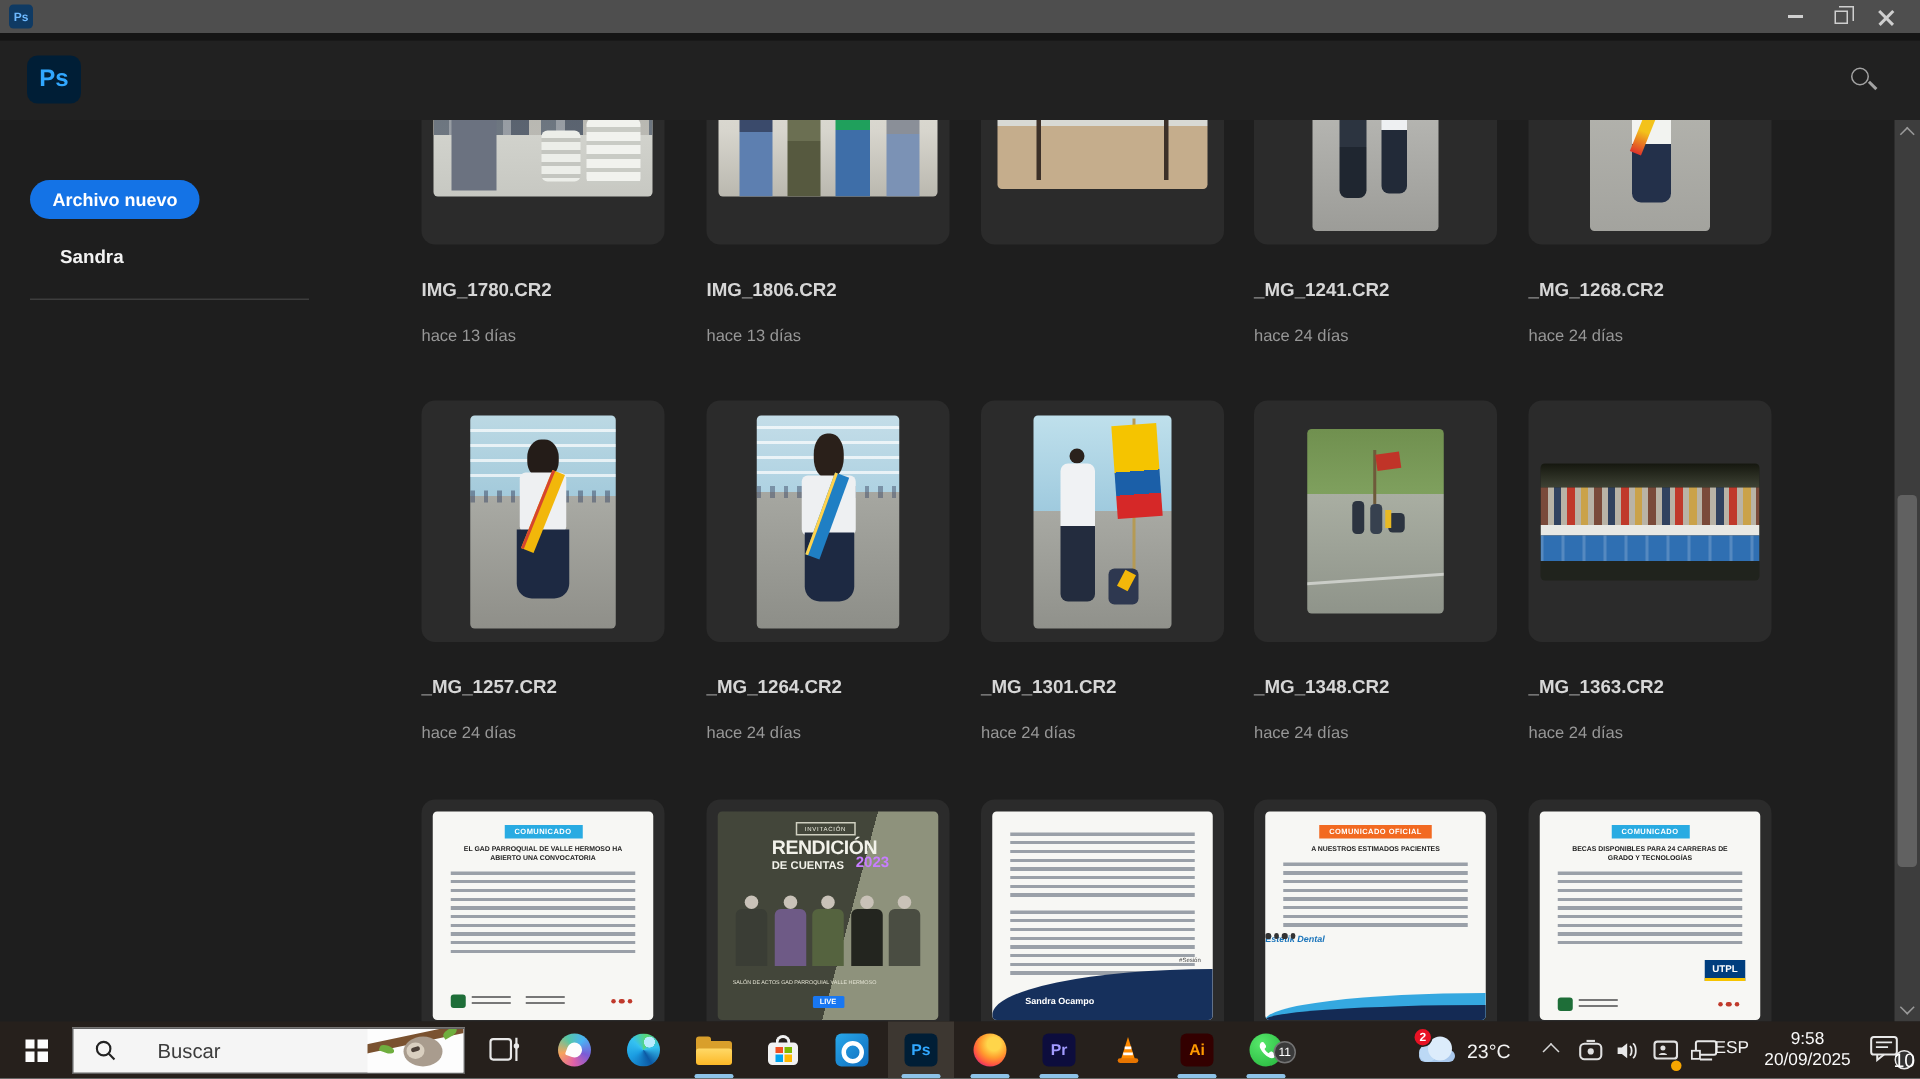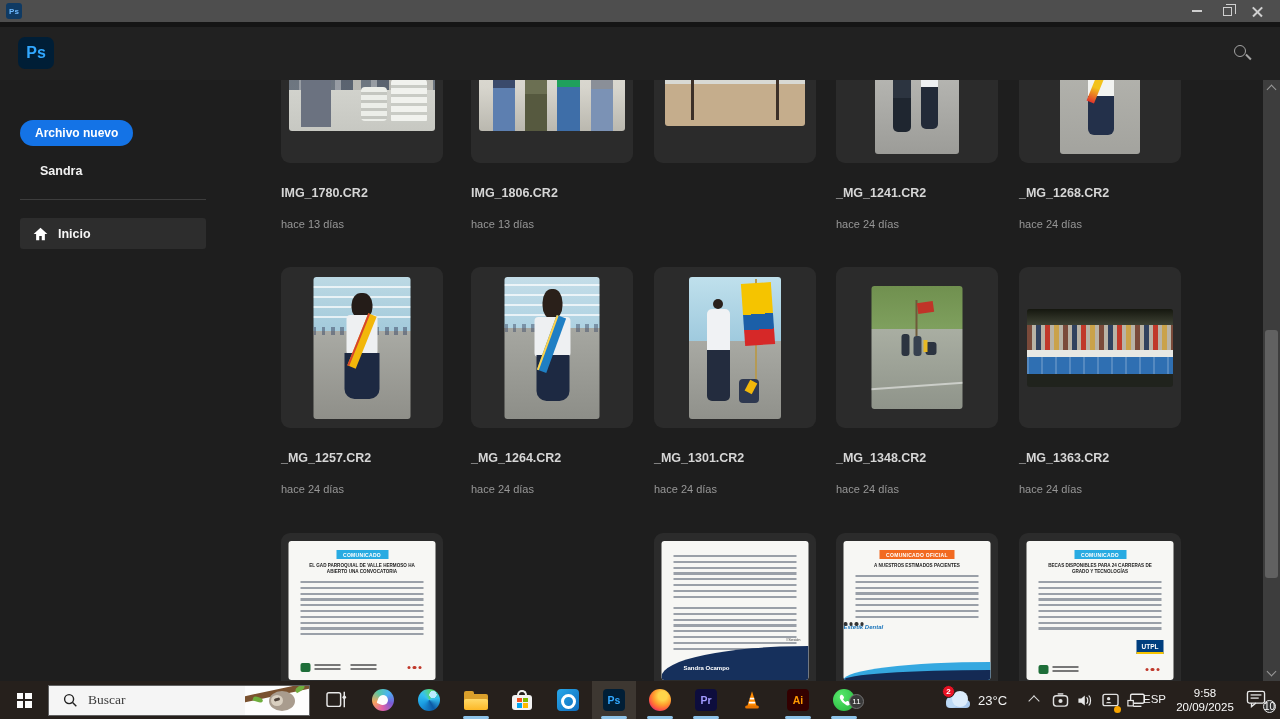--- a/index.html
+++ b/index.html
@@ -152,21 +152,21 @@
   .sb .dn{bottom:6px;transform:rotate(135deg)}
   .sb .thumb{position:absolute;left:2px;width:13px;top:250px;height:248px;background:#616161;border-radius:3px;cursor:grab}
 
   
   .taskbar{position:absolute;left:0;top:681px;width:1280px;height:38px;background:#26201c;z-index:50}
   .start{position:absolute;left:0;top:0;width:48px;height:38px;display:flex;align-items:center;justify-content:center;cursor:pointer}
   .winlogo{width:15px;height:15px;display:grid;grid-template-columns:1fr 1fr;grid-template-rows:1fr 1fr;gap:1.5px}
   .winlogo i{background:#fdfdfd}
   .tsearch{position:absolute;left:48px;top:3.5px;width:262px;height:31px;background:#f5f5f5;border:1px solid #616161;display:flex;align-items:center;overflow:hidden;cursor:text}
   .tsearch svg{margin-left:14px}
-  .tsearch input{border:none;outline:none;background:transparent;margin-left:10px;width:120px;font-size:13.5px;color:#222;font-family:Liberation Serif, serif}
+  .tsearch input{border:none;outline:none;background:transparent;margin-left:27px;width:120px;font-size:13.5px;color:#222;font-family:Liberation Sans, sans-serif}
   .tsearch input::placeholder{color:#3c3c3c;opacity:1}
   .sloth{margin-left:auto;position:relative;width:64px;height:31px;background:#fdfdfd;overflow:hidden}
   .sloth .branch{position:absolute;left:-4px;top:4px;width:76px;height:6px;border-radius:3px;background:#7a5230;transform:rotate(-12deg)}
   .sloth .leaf1,.sloth .leaf2{position:absolute;width:10px;height:5px;border-radius:50% 50% 50% 0;background:#6fae3e}
   .sloth .leaf1{right:4px;top:1px;transform:rotate(-30deg)}
   .sloth .leaf2{left:8px;top:12px;transform:rotate(20deg)}
   .sloth .body{position:absolute;right:14px;top:6px;width:26px;height:20px;border-radius:50%;background:#a99c8e}
   .sloth .face{position:absolute;right:26px;top:10px;width:12px;height:11px;border-radius:50%;background:#d9cfc0}
   .sloth .eye{position:absolute;right:29px;top:13px;width:6px;height:3px;border-radius:2px;background:#4c4038;transform:rotate(-15deg)}
   .ticon{position:absolute;top:7px;width:24px;height:24px;display:flex;align-items:center;justify-content:center;cursor:pointer}
@@ -201,21 +201,21 @@
   .cloud .c1{position:absolute;left:1px;bottom:1px;width:12px;height:12px;border-radius:50%;background:#bcd9f5}
   .cloud .c2{position:absolute;left:7px;bottom:2px;width:16px;height:16px;border-radius:50%;background:#dcecfb}
   .cloud .c3{position:absolute;left:1px;bottom:1px;width:24px;height:8px;border-radius:4px;background:#a9c8ec}
   .wbadge{position:absolute;left:-3px;top:-6px;width:13px;height:13px;border-radius:50%;background:#e81224;border:1px solid #26201c;color:#fff;font-size:8px;font-weight:bold;display:flex;align-items:center;justify-content:center}
   .temp{color:#f2f2f2;font-size:13px}
   .chev{position:absolute;left:1030px;top:16px;width:8px;height:8px;border-top:1.8px solid #d8d8d8;border-right:1.8px solid #d8d8d8;transform:rotate(-45deg);cursor:pointer}
   .trico{position:absolute;top:12px;cursor:pointer}
   .esp{position:absolute;left:1143px;top:12px;color:#f0f0f0;font-size:11.5px;cursor:pointer}
   .clock{position:absolute;left:1172px;top:5px;width:66px;text-align:center;color:#fafafa;font-size:11.5px;line-height:14px;cursor:pointer}
   .notif{position:absolute;left:1246px;top:9px;width:26px;height:20px;cursor:pointer}
-  .nbadge{position:absolute;right:-4px;bottom:-3px;width:13px;height:13px;border-radius:50%;background:#333;border:1px solid #e8e8e8;color:#fff;font-size:10px;display:flex;align-items:center;justify-content:center}
+  .nbadge{position:absolute;right:-4px;bottom:-3px;width:13px;height:13px;border-radius:50%;background:#333;border:1px solid #e8e8e8;color:#fff;font-size:13px;display:flex;align-items:center;justify-content:center}
   .odot{position:absolute;right:-2px;bottom:-1px;width:7px;height:7px;border-radius:50%;background:#f7a500}
 </style>
 </head>
 <body>
 
 <div class="screen">
 
   <div class="menubar">
     <div class="ps-mini">Ps</div>
     <div class="wbtns">
@@ -369,20 +369,37 @@
           <div class="lgreen" style="left:12px;bottom:8px"></div>
           <div class="ltext" style="left:26px;bottom:8px"></div>
           <div class="ltext" style="left:62px;bottom:8px"></div>
           <div class="dotrow" style="right:14px;bottom:11px">
               <i></i>
               <i></i>
               <i></i>
             </div>
         </div>
       </div>
+      <div class="card cL1 rT2">
+        <div class="th pst p2">
+          <div class="inv">INVITACIÓN</div>
+          <div class="big">RENDICIÓN</div>
+          <div class="sub">DE CUENTAS</div>
+          <div class="yr">2023</div>
+          <div class="people">
+              <b class="m1"></b>
+              <b class="m2"></b>
+              <b class="m3"></b>
+              <b class="m4"></b>
+              <b class="m5"></b>
+            </div>
+          <div class="venue">SALÓN DE ACTOS GAD PARROQUIAL VALLE HERMOSO</div>
+          <div class="live">LIVE</div>
+        </div>
+      </div>
       <div class="card cL2 rT2">
         <div class="th pst">
           <div class="tlines h44" style="margin-top:14px"></div>
           <div class="tlines h44" style="margin-top:8px"></div>
           <div class="p3tag">#Sesión</div>
           <div class="p3w"></div>
           <div class="p3sig">Sandra Ocampo</div>
         </div>
       </div>
       <div class="card cL3 rT2">
@@ -426,26 +443,20 @@
     <div class="hsearch">
       <div class="lens"></div>
       <div class="stick"></div>
     </div>
   </div>
 
   <div class="sidebar">
     <div class="btn-new">Archivo nuevo</div>
     <div class="btn-open">Sandra</div>
     <div class="side-div"></div>
-    <div class="side-home">
-      <svg width="15" height="14" viewBox="0 0 24 22">
-          <path d="M12 1l11 10h-4v10h-5v-7h-4v7H5V11H1z" fill="#fff"></path>
-        </svg>
-      <span>Inicio</span>
-    </div>
   </div>
 
   <div class="sb">
     <div class="arr up"></div>
     <div class="thumb"></div>
     <div class="arr dn"></div>
   </div>
 
   <div class="taskbar">
     <div class="start">

